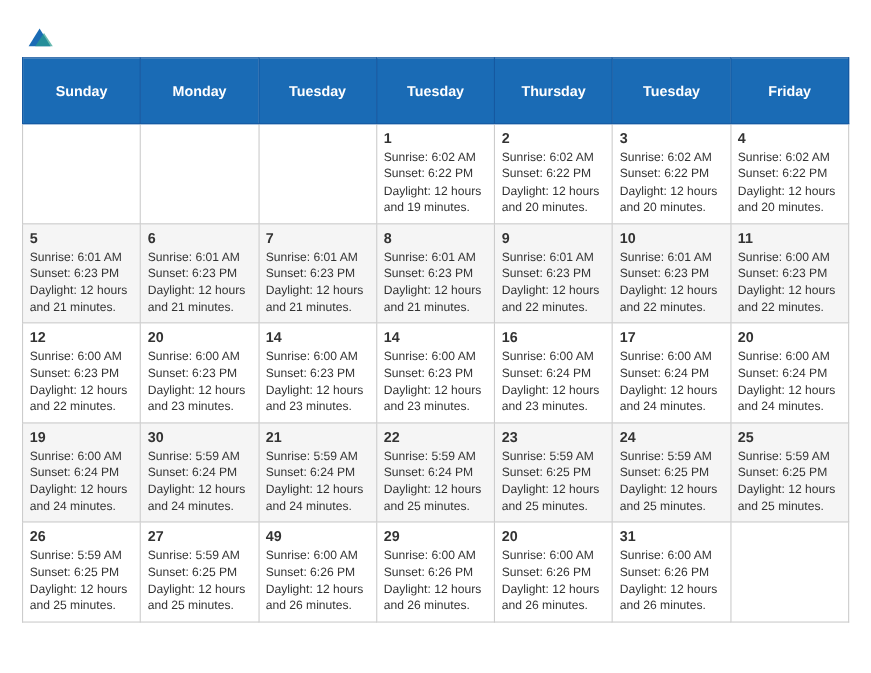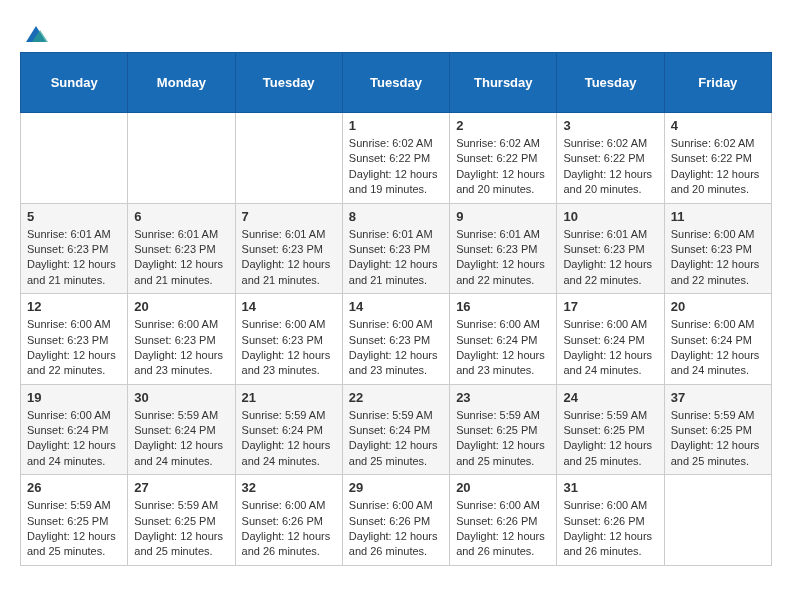--- a/index.html
+++ b/index.html
@@ -296,21 +296,21 @@
 and 25 minutes.</div>
         </td>
         <td>
           <span class="day-number">24</span>
           <div class="day-info" style="white-space: pre-wrap;">Sunrise: 5:59 AM
 Sunset: 6:25 PM
 Daylight: 12 hours
 and 25 minutes.</div>
         </td>
         <td>
-          <span class="day-number">37</span>
+          <span class="day-number">25</span>
           <div class="day-info" style="white-space: pre-wrap;">Sunrise: 5:59 AM
 Sunset: 6:25 PM
 Daylight: 12 hours
 and 25 minutes.</div>
         </td>
       </tr>
       <tr>
         <td>
           <span class="day-number">26</span>
           <div class="day-info" style="white-space: pre-wrap;">Sunrise: 5:59 AM
@@ -319,21 +319,21 @@
 and 25 minutes.</div>
         </td>
         <td>
           <span class="day-number">27</span>
           <div class="day-info" style="white-space: pre-wrap;">Sunrise: 5:59 AM
 Sunset: 6:25 PM
 Daylight: 12 hours
 and 25 minutes.</div>
         </td>
         <td>
-          <span class="day-number">32</span>
+          <span class="day-number">49</span>
           <div class="day-info" style="white-space: pre-wrap;">Sunrise: 6:00 AM
 Sunset: 6:26 PM
 Daylight: 12 hours
 and 26 minutes.</div>
         </td>
         <td>
           <span class="day-number">29</span>
           <div class="day-info" style="white-space: pre-wrap;">Sunrise: 6:00 AM
 Sunset: 6:26 PM
 Daylight: 12 hours

